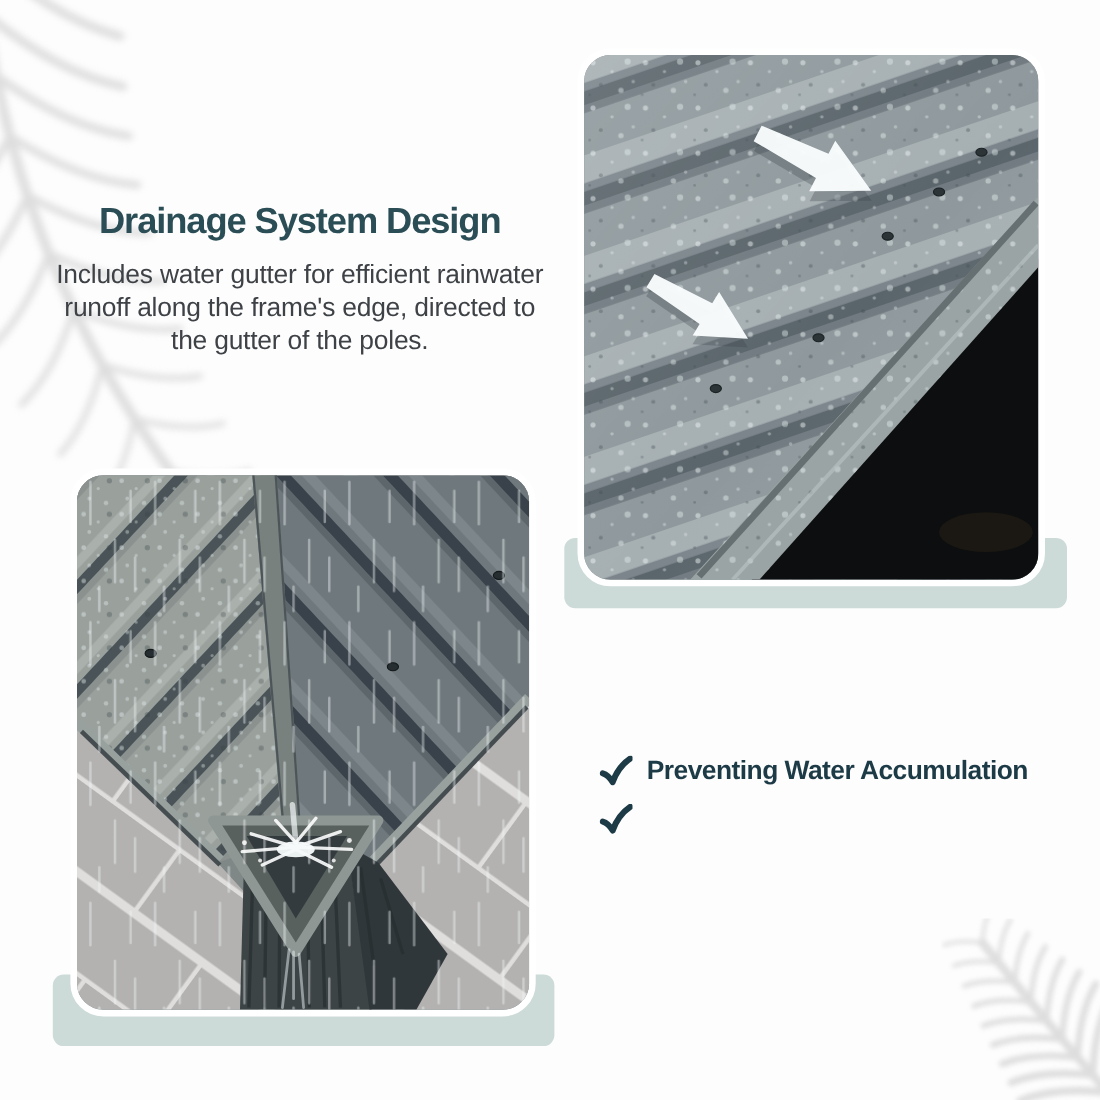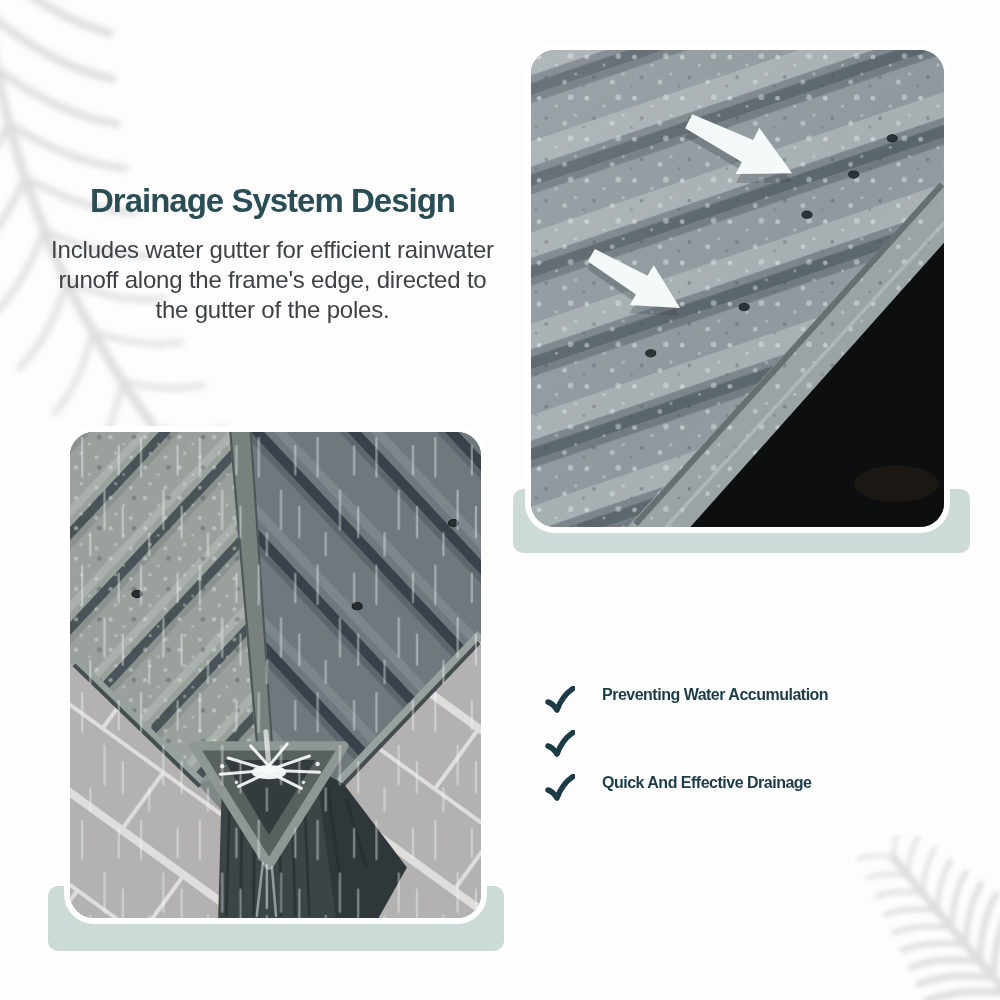--- a/index.html
+++ b/index.html
@@ -23,22 +23,22 @@
   .band-bl{left:48px;top:886px;width:456px;height:65px;}
   .photo{
     position:absolute;margin:0;border:6px solid #ffffff;border-radius:30px;
     overflow:hidden;background:#868f93;z-index:2;
   }
   .photo-tr{left:525px;top:44px;width:413px;height:477px;}
   .photo-bl{left:64px;top:426px;width:411px;height:486px;}
   .photo svg{display:block;width:100%;height:100%;}
   .features{position:absolute;left:545px;top:686px;margin:0;padding:0;list-style:none;z-index:3;}
   .features li{
-    display:flex;align-items:flex-start;gap:27px;height:30px;margin-bottom:14px;
-    font-size:16px;font-weight:700;letter-spacing:-0.5px;color:#1d3b47;white-space:nowrap;
+    display:flex;align-items:center;gap:13px;height:30px;margin-bottom:14px;
+    font-size:24px;font-weight:700;letter-spacing:-0.5px;color:#1d3b47;white-space:nowrap;
   }
   .check{width:30px;height:28px;flex:0 0 auto;}
 </style>
 </head>
 <body>
 
 <div id="canvas">
 
   <svg id="palmtl" class="palm palm-tl" width="420" height="590" viewBox="0 0 420 590">
     <defs>
@@ -266,21 +266,15 @@
       <svg class="check" viewBox="0 0 30 28">
         <path d="M3,16 Q8,17.5 12,24 Q17,10 28,2.5" fill="none" stroke="#1d3b47" stroke-width="5.5" stroke-linecap="round" stroke-linejoin="round"></path>
       </svg>
       <span>Preventing Water Accumulation</span>
     </li>
     <li>
       <svg class="check" viewBox="0 0 30 28">
         <path d="M3,16 Q8,17.5 12,24 Q17,10 28,2.5" fill="none" stroke="#1d3b47" stroke-width="5.5" stroke-linecap="round" stroke-linejoin="round"></path>
       </svg>
     </li>
-    <li>
-      <svg class="check" viewBox="0 0 30 28">
-        <path d="M3,16 Q8,17.5 12,24 Q17,10 28,2.5" fill="none" stroke="#1d3b47" stroke-width="5.5" stroke-linecap="round" stroke-linejoin="round"></path>
-      </svg>
-      <span>Quick And Effective Drainage</span>
-    </li>
   </ul>
 
 </div>
 
 </body></html>

